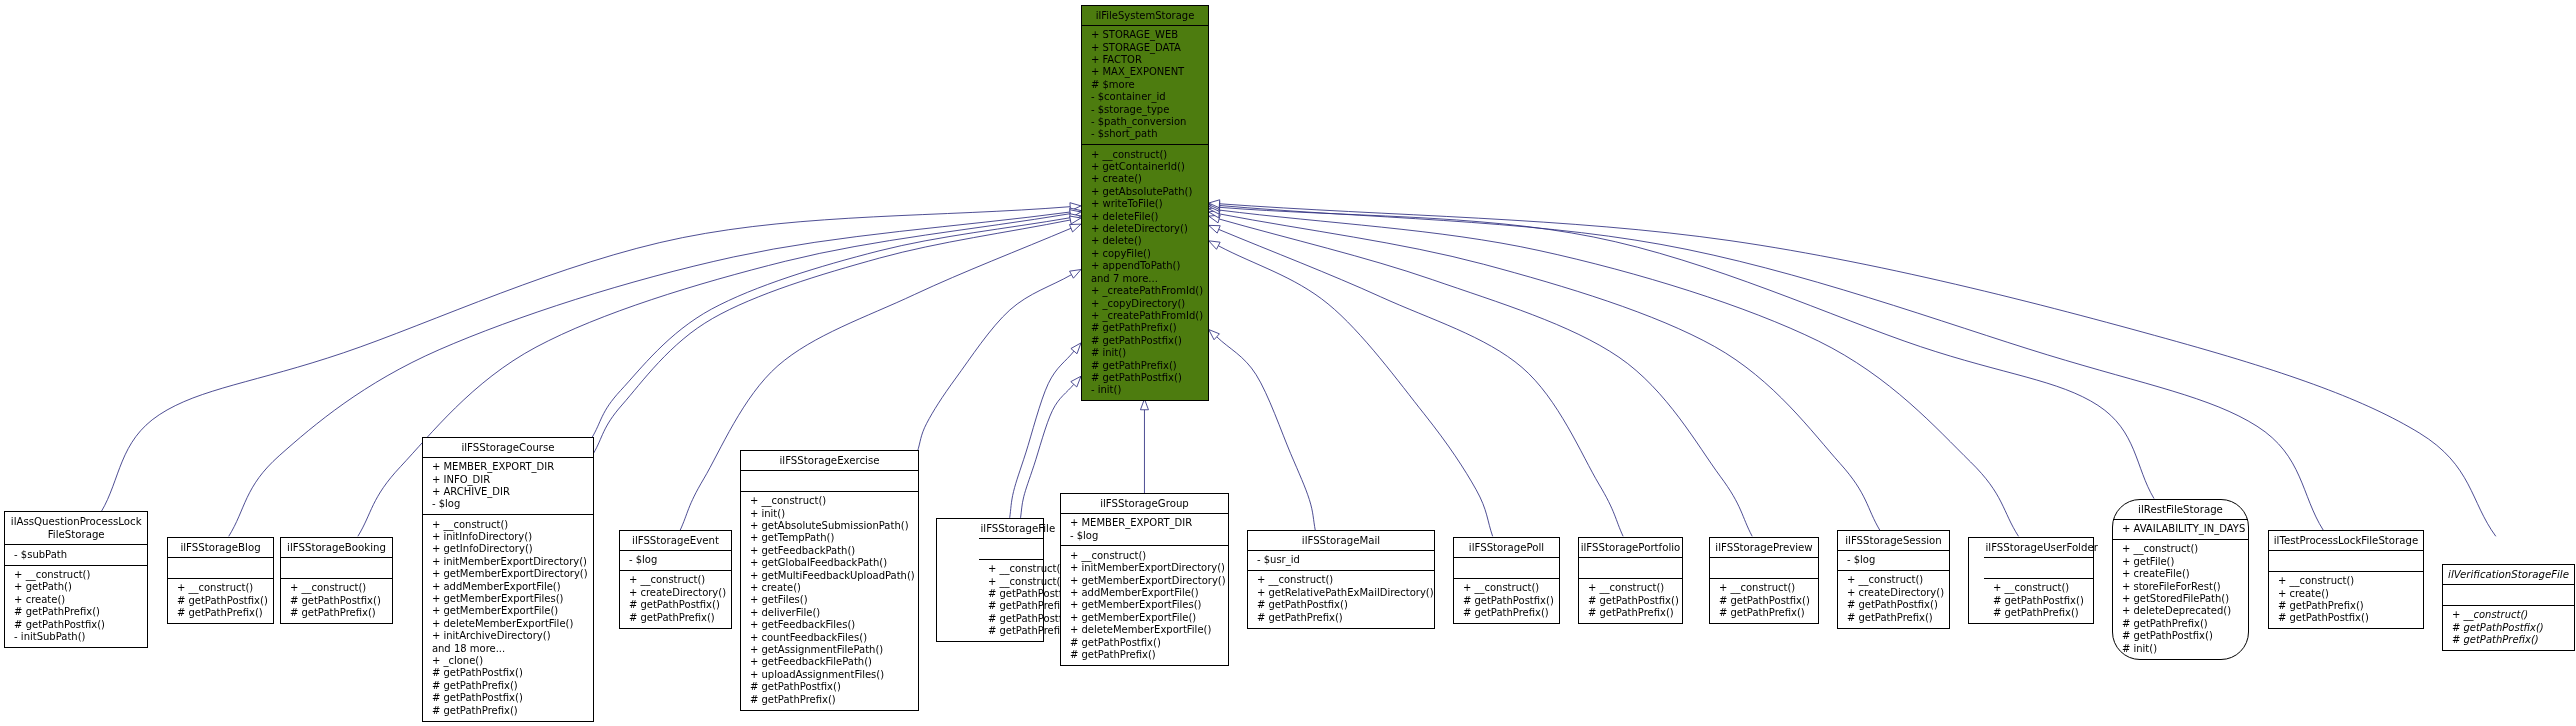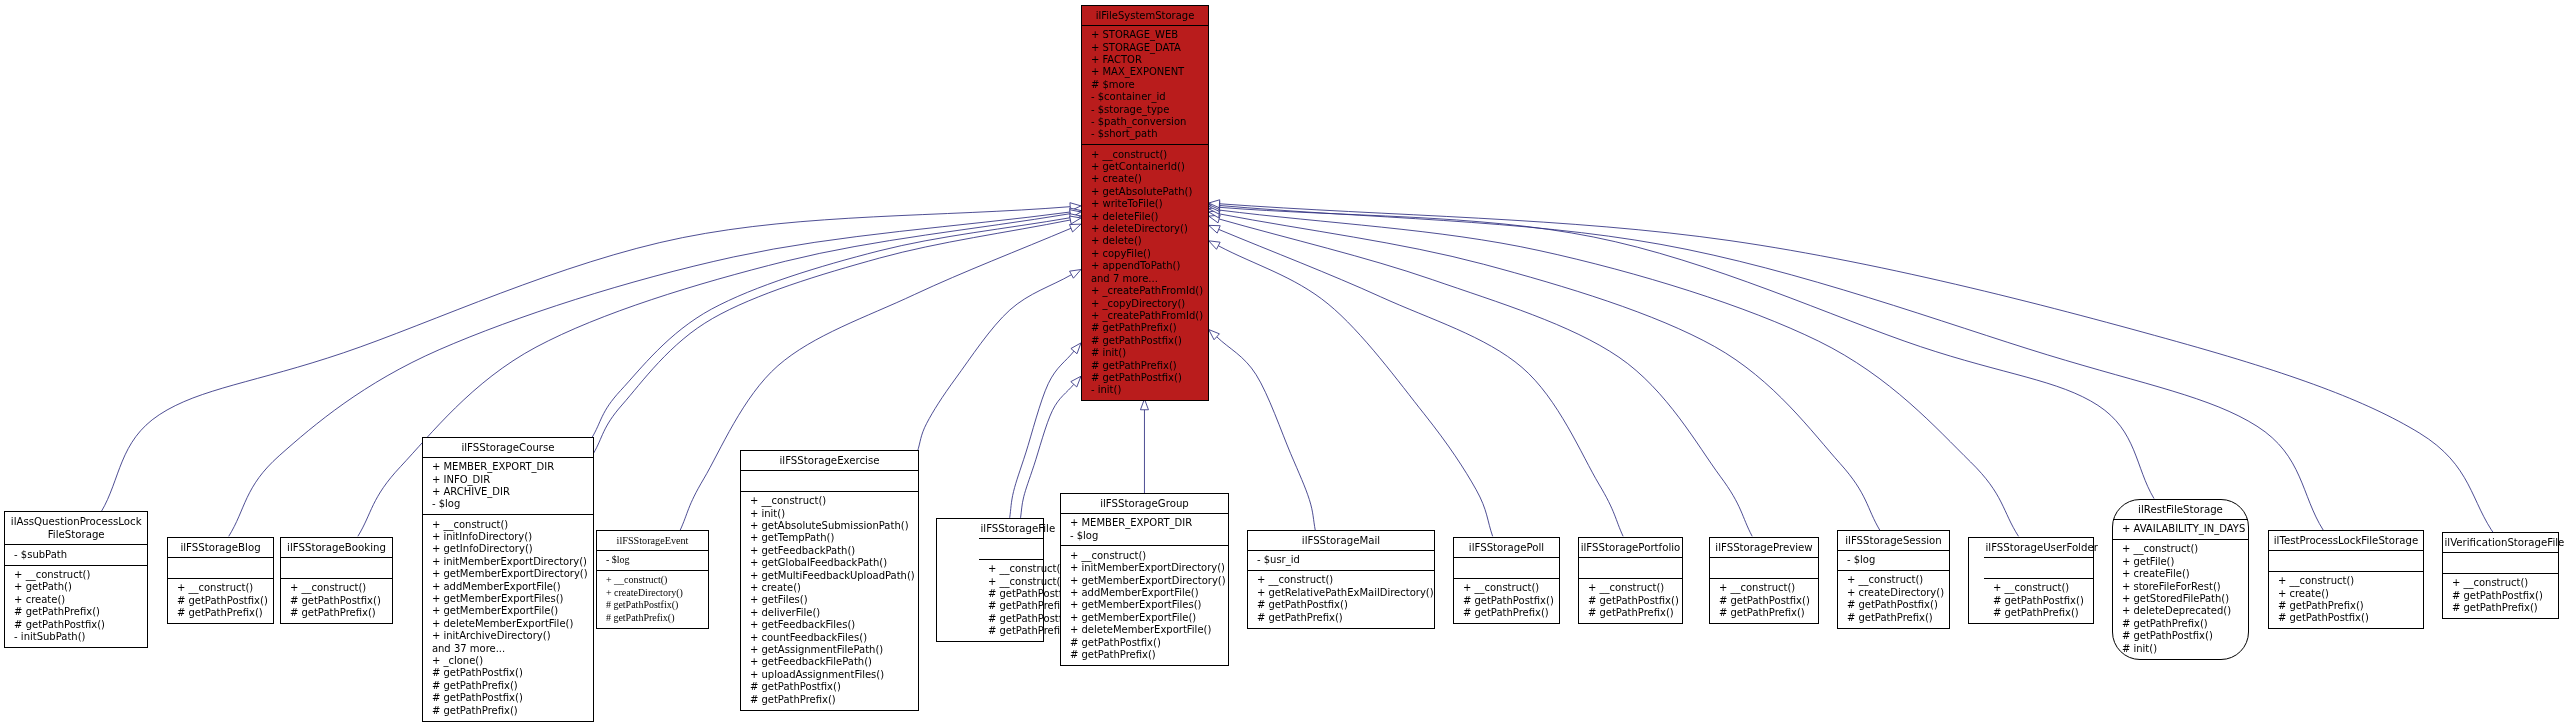--- a/index.html
+++ b/index.html
@@ -1,21 +1,21 @@
 <!DOCTYPE html>
 <html style="font-size:12.3px"><head>
 <meta charset="utf-8">
 <title>ilFileSystemStorage inheritance diagram</title>
 <style>
   html,body{margin:0;padding:0;background:#fff;}
   #canvas{position:relative;width:2576px;height:727px;background:#fff;overflow:hidden;
           font-family:"DejaVu Sans",sans-serif;}
   svg.edges{position:absolute;left:0;top:0;width:2576px;height:727px;}
   .node{position:absolute;box-sizing:border-box;border:0.8px solid #000;background:#fff;}
-  .node.hl{background:#b91c1c;}
+  .node.hl{background:#4d7c0f;}
   .ntitle{box-sizing:border-box;text-align:center;padding:2.7px 1.5px;
           font-size:10.2px;line-height:13.5px;color:#000;white-space:nowrap;}
   .sect{box-sizing:border-box;border-top:0.8px solid #000;padding:3.3px 0 3.5px 8.9px;
         font-size:10px;line-height:12.4px;color:#000;white-space:nowrap;}
   .node.hl .ntitle{font-size:10px;}
   .sect.empty{height:21px;padding:0;}
 </style>
 </head>
 <body>
 
@@ -140,29 +140,29 @@
     <div>+ __construct()</div>
     <div>+ initInfoDirectory()</div>
     <div>+ getInfoDirectory()</div>
     <div>+ initMemberExportDirectory()</div>
     <div>+ getMemberExportDirectory()</div>
     <div>+ addMemberExportFile()</div>
     <div>+ getMemberExportFiles()</div>
     <div>+ getMemberExportFile()</div>
     <div>+ deleteMemberExportFile()</div>
     <div>+ initArchiveDirectory()</div>
-    <div>and 37 more...</div>
+    <div>and 18 more...</div>
     <div>+ _clone()</div>
     <div># getPathPostfix()</div>
     <div># getPathPrefix()</div>
     <div># getPathPostfix()</div>
     <div># getPathPrefix()</div>
   </div>
 </div>
-<div class="node" style="left:596px;top:530px;width:113px;font-family:Liberation Serif, serif;">
+<div class="node" style="left:619px;top:530px;width:113px;">
   <div class="ntitle"><span>ilFSStorageEvent</span></div>
   <div class="sect">
     <div>- $log</div>
   </div>
   <div class="sect">
     <div>+ __construct()</div>
     <div>+ createDirectory()</div>
     <div># getPathPostfix()</div>
     <div># getPathPrefix()</div>
   </div>
@@ -300,21 +300,21 @@
 <div class="node" style="left:2268px;top:530px;width:156px;">
   <div class="ntitle"><span>ilTestProcessLockFileStorage</span></div>
   <div class="sect empty"></div>
   <div class="sect">
     <div>+ __construct()</div>
     <div>+ create()</div>
     <div># getPathPrefix()</div>
     <div># getPathPostfix()</div>
   </div>
 </div>
-<div class="node" style="left:2442px;top:532px;width:117px;">
+<div class="node" style="left:2442px;top:564px;width:133px;font-style:italic;">
   <div class="ntitle"><span>ilVerificationStorageFile</span></div>
   <div class="sect empty"></div>
   <div class="sect">
     <div>+ __construct()</div>
     <div># getPathPostfix()</div>
     <div># getPathPrefix()</div>
   </div>
 </div>
 </div>
 

